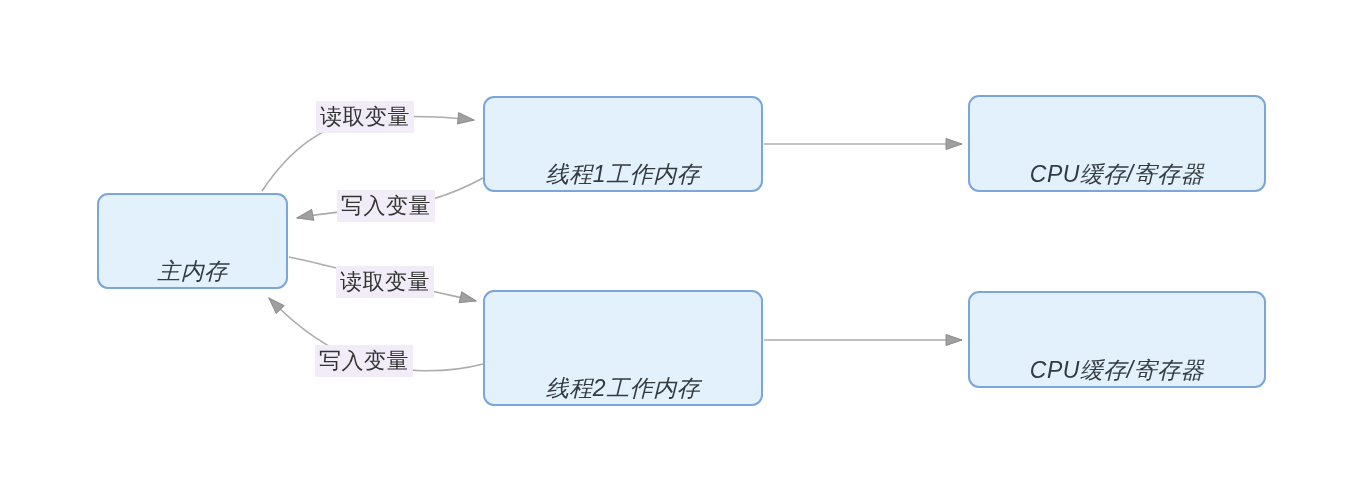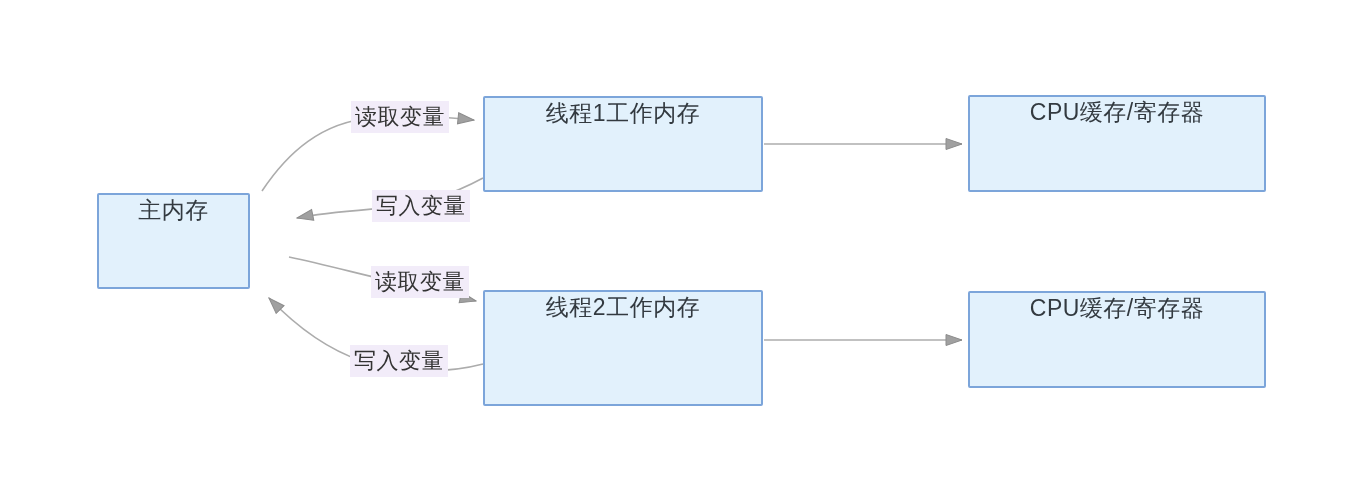--- a/index.html
+++ b/index.html
@@ -38,48 +38,48 @@
   .arrowhead {
     fill: var(--arrowhead-fill);
     stroke: var(--arrowhead-stroke);
     stroke-width: 1px;
   }
 
   .node {
     position: absolute;
     z-index: 2;
     display: flex;
-    align-items: flex-start;
+    align-items: flex-end;
     justify-content: center;
     background: var(--node-fill);
     border: 2px solid var(--node-border);
-    border-radius: 2px;
+    border-radius: 11px;
     color: var(--text);
     font-size: 23px;
     letter-spacing: 0.5px;
     white-space: nowrap;
+    font-style: italic;
   }
-  .node-main    { left: 97px;  top: 193px; width: 153px; height: 96px; }
+  .node-main    { left: 97px;  top: 193px; width: 191px; height: 96px; }
   .node-t1      { left: 483px; top: 96px;  width: 280px; height: 96px; }
   .node-t2      { left: 483px; top: 290px; width: 280px; height: 116px; }
   .node-cpu1    { left: 968px; top: 95px;  width: 298px; height: 97px; }
   .node-cpu2    { left: 968px; top: 291px; width: 298px; height: 97px; }
 
   .edge-label {
     position: absolute;
     z-index: 3;
     transform: translate(-50%, -50%);
     background: var(--label-bg);
     color: #333333;
     font-size: 22px;
     line-height: 1.0;
     padding: 5px 4px;
     white-space: nowrap;
     letter-spacing: 0.5px;
-    margin-left: 35px;
   }
   .lbl-read1    { left: 365px; top: 117px; }
   .lbl-write1   { left: 386px; top: 206px; }
   .lbl-read2    { left: 385px; top: 282px; }
   .lbl-write2   { left: 364px; top: 361px; }
   .lbl-private1 { left: 864px; top: 144px; }
   .lbl-private2 { left: 863px; top: 339px; }
 </style>
 </head>
 <body>

